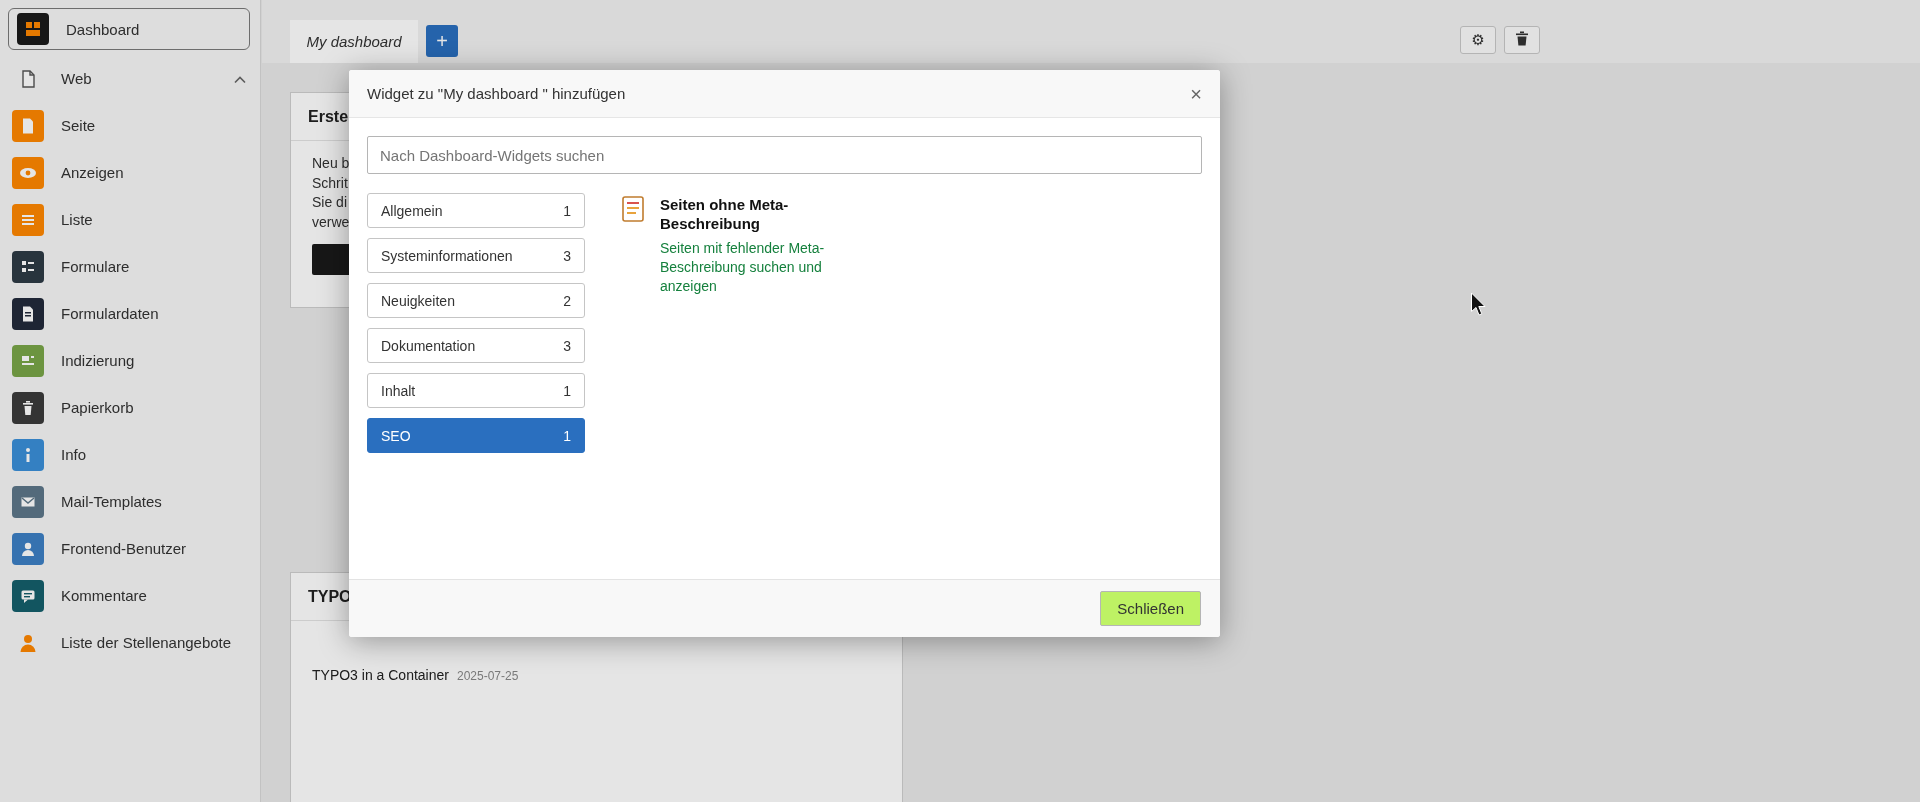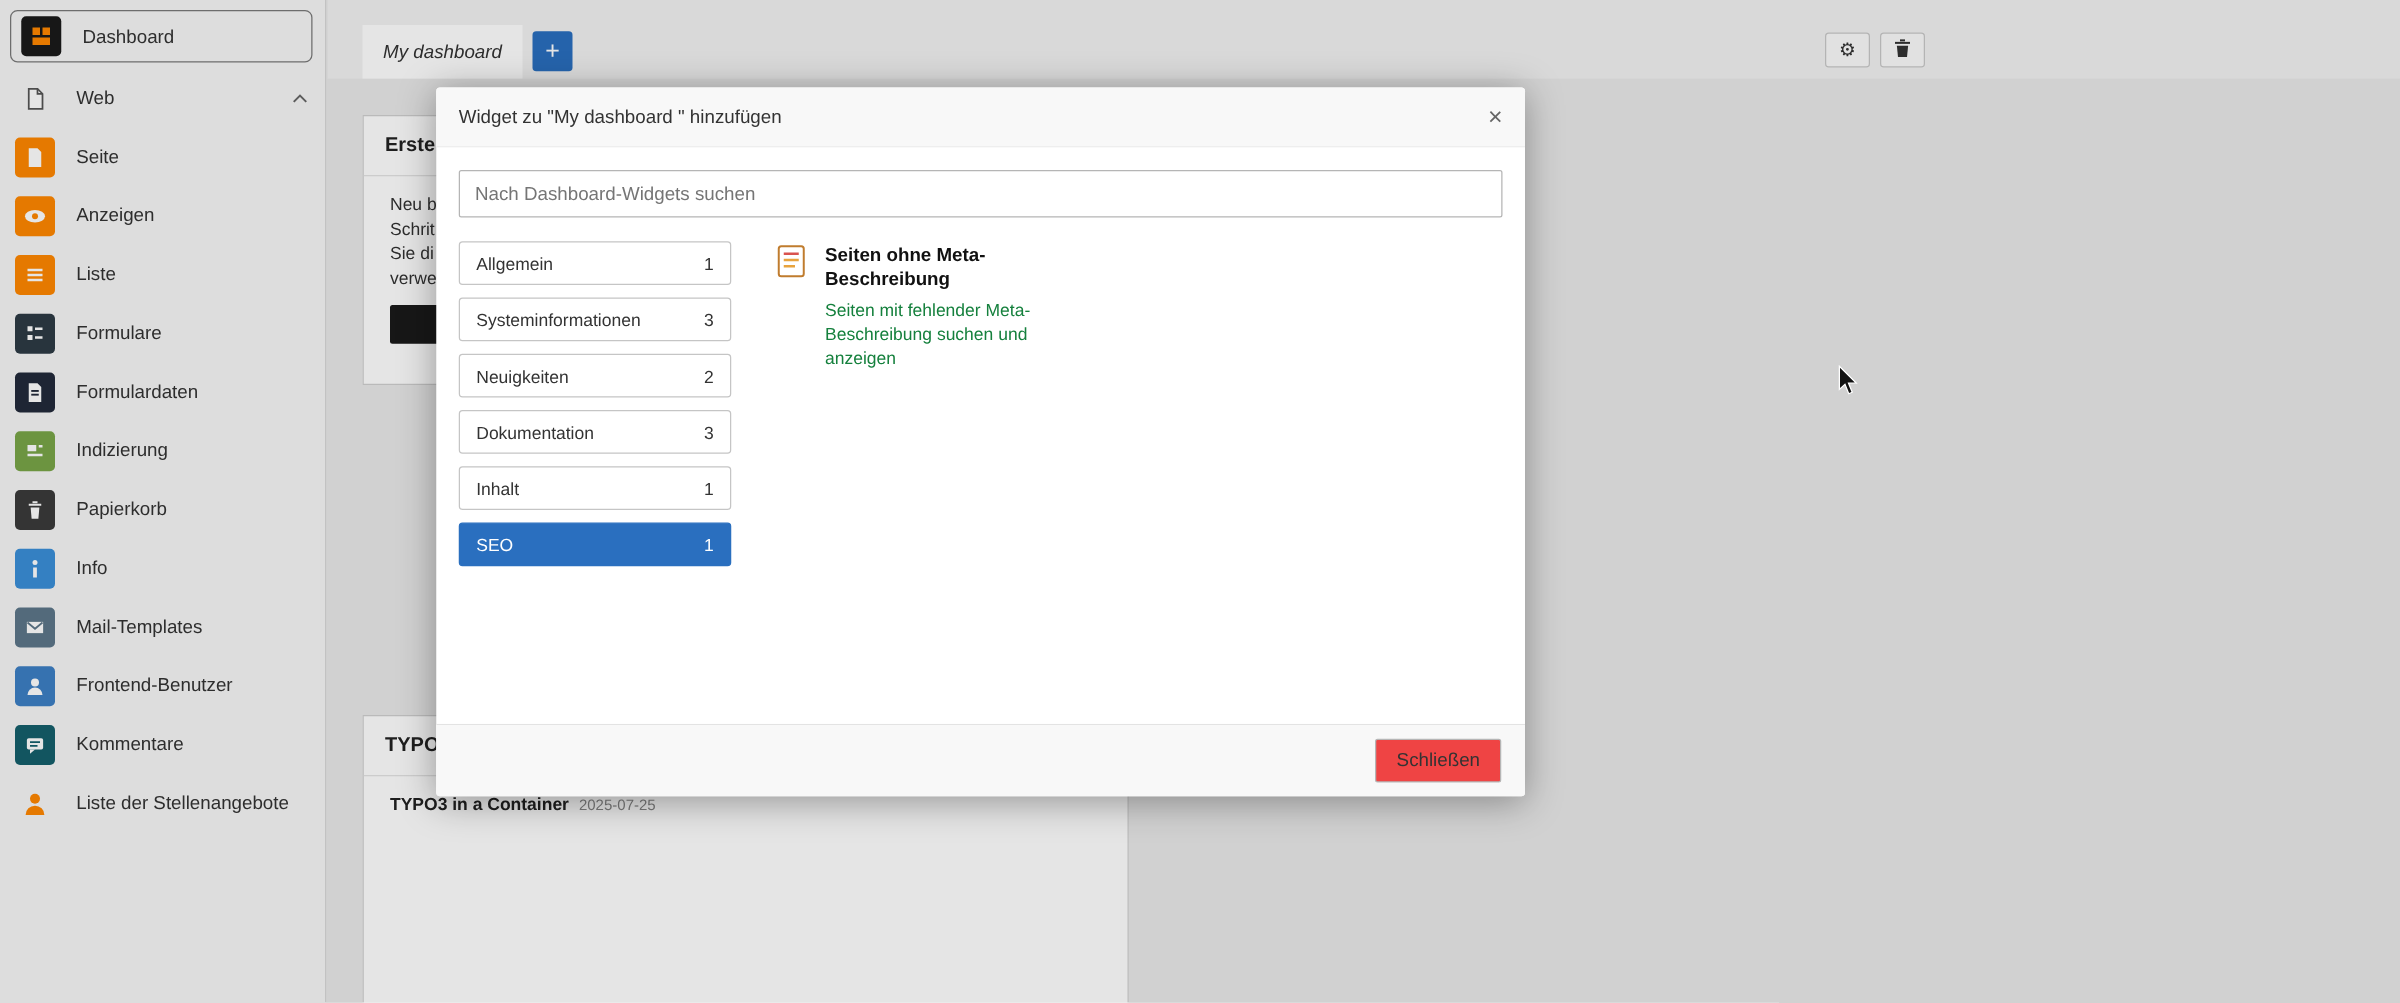--- a/index.html
+++ b/index.html
@@ -40,21 +40,21 @@
   .content { position:absolute; top:63px; left:0; right:0; bottom:0; background:#e9e9e9; }
   .card { position:absolute; background:#fff; border:1px solid #d0d0d0; }
   .card1 { left:28px; top:29px; width:588px; height:216px; }
   .card2 { left:28px; top:509px; width:613px; height:300px; }
   .card-header { height:48px; display:flex; align-items:center; padding:0 17px;
                  border-bottom:1px solid #e4e4e4; font-size:16px; font-weight:bold; color:#222; }
   .card-body { padding:13px 21px; font-size:14px; color:#333; line-height:19.5px; }
   .dark-btn { margin-top:12px; width:150px; height:31px; background:#1a1a1a; border:none;
               border-radius:2px; cursor:pointer; }
   .news-entry { display:flex; align-items:baseline; gap:8px; }
-  .news-title { font-weight:bold; font-size:14px; color:#222; }
+  .news-title { font-weight:normal; font-size:14px; color:#222;margin-top:32px; }
   .news-date { font-size:12px; color:#888; }
 
   
   .overlay { position:absolute; left:0; top:0; width:1920px; height:802px; background:rgba(0,0,0,0.10); }
   .modal { position:absolute; left:349px; top:70px; width:871px; height:567px; background:#fff;
            border-radius:3px; box-shadow:0 4px 30px rgba(0,0,0,0.35); }
   .modal-header { height:48px; background:#f8f8f8; border-bottom:1px solid #e6e6e6;
                   border-radius:3px 3px 0 0; display:flex; align-items:center;
                   justify-content:space-between; padding:0 18px; }
   .modal-title { font-size:15px; color:#333; }
@@ -70,21 +70,21 @@
          font-size:14px; color:#333; cursor:pointer; }
   .cat.selected { background:#2a6fbf; border-color:#2a6fbf; color:#fff; }
   .widget-list { flex:1; padding-top:2px; }
   .widget-item { display:flex; gap:13px; cursor:pointer; width:240px; }
   .widget-text { width:186px; }
   .widget-title { font-size:15px; font-weight:bold; color:#111; line-height:19px; }
   .widget-desc { font-size:14px; color:#15803d; line-height:19px; margin-top:6px; }
   .modal-footer { position:absolute; left:0; right:0; bottom:0; height:58px; background:#f8f8f8;
                   border-top:1px solid #e3e3e3; border-radius:0 0 3px 3px; display:flex;
                   align-items:center; justify-content:flex-end; padding:0 19px; }
-  .btn-close { height:35px; padding:0 16px; background:#ef4444; border:1px solid #b5b5b5;
+  .btn-close { height:35px; padding:0 16px; background:#bef264; border:1px solid #b5b5b5;
                border-radius:2px; font-size:15px; color:#333; cursor:pointer;
                font-family:"Liberation Sans",sans-serif; }
 
   .cursor { position:absolute; left:1470px; top:292px; pointer-events:none; }
 </style>
 </head>
 <body>
 
 <div class="app">
 

